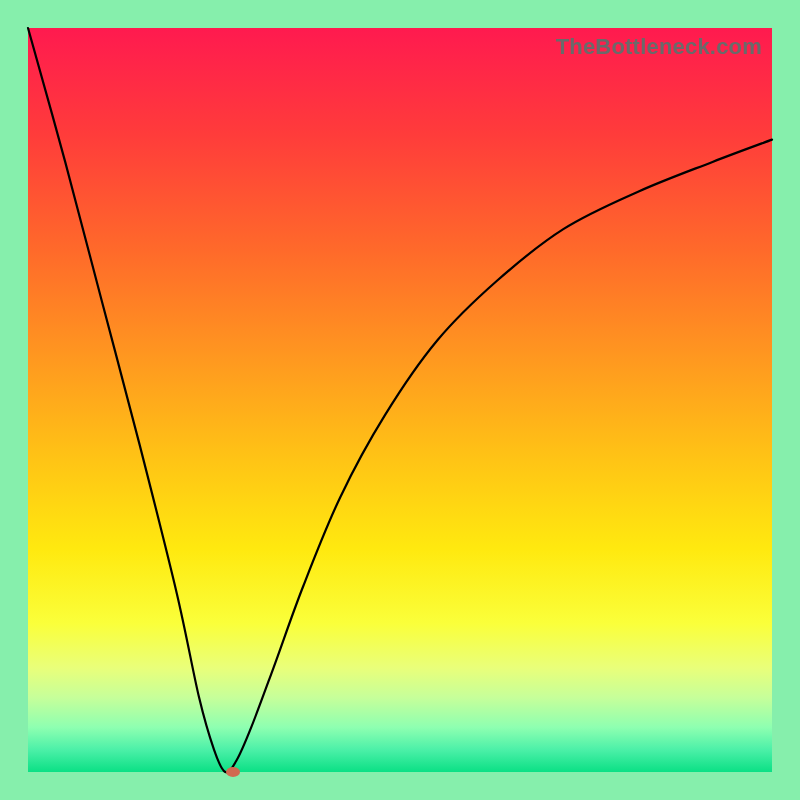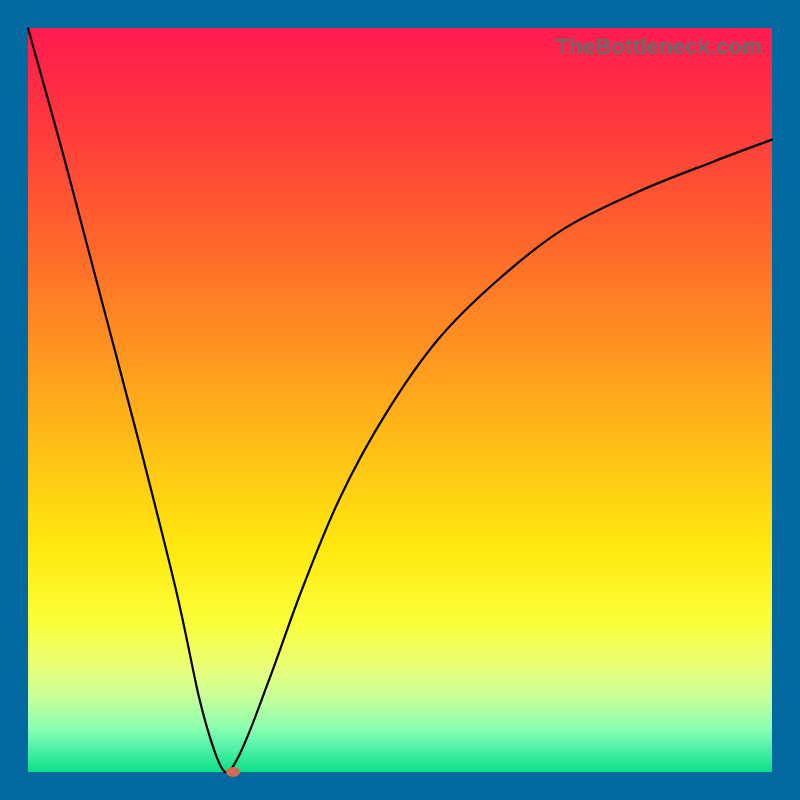--- a/index.html
+++ b/index.html
@@ -8,21 +8,21 @@
     width: 800px;
     height: 800px;
     overflow: hidden;
     font-family: Arial, Helvetica, sans-serif;
     background: #000;
   }
   .frame {
     position: relative;
     width: 800px;
     height: 800px;
-    background: #0369a1;
+    background: #86efac;
   }
   .plot-area {
     position: absolute;
     left: 28px;
     top: 28px;
     width: 744px;
     height: 744px;
     background: linear-gradient(
       to bottom,
       #ff1a4f 0%,

